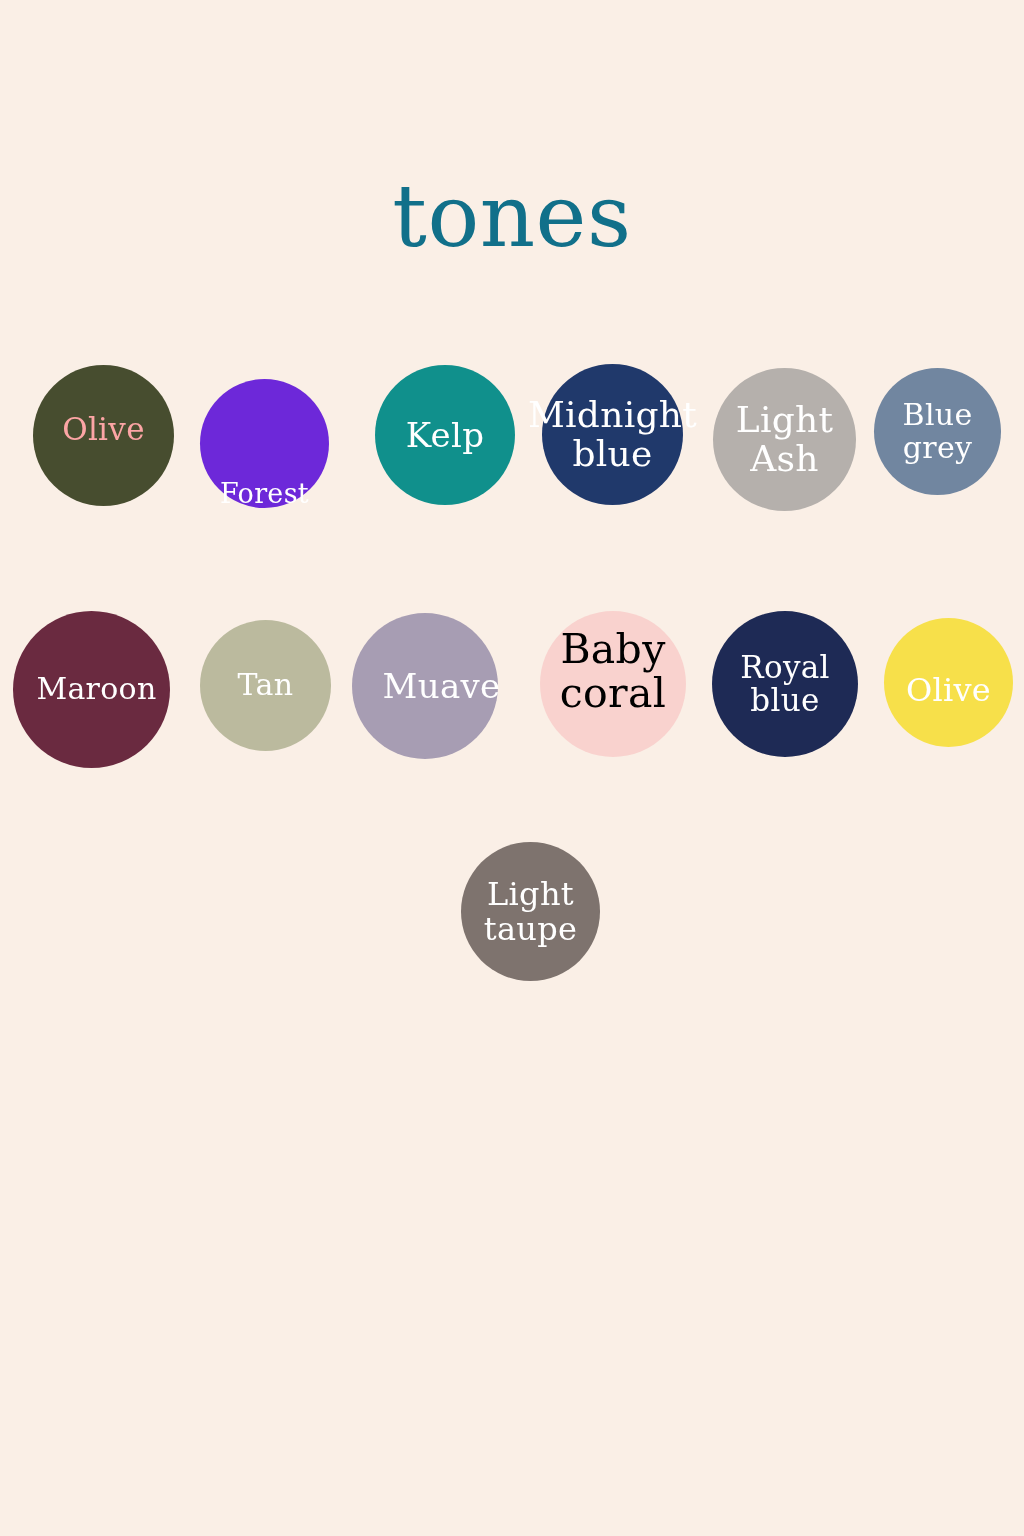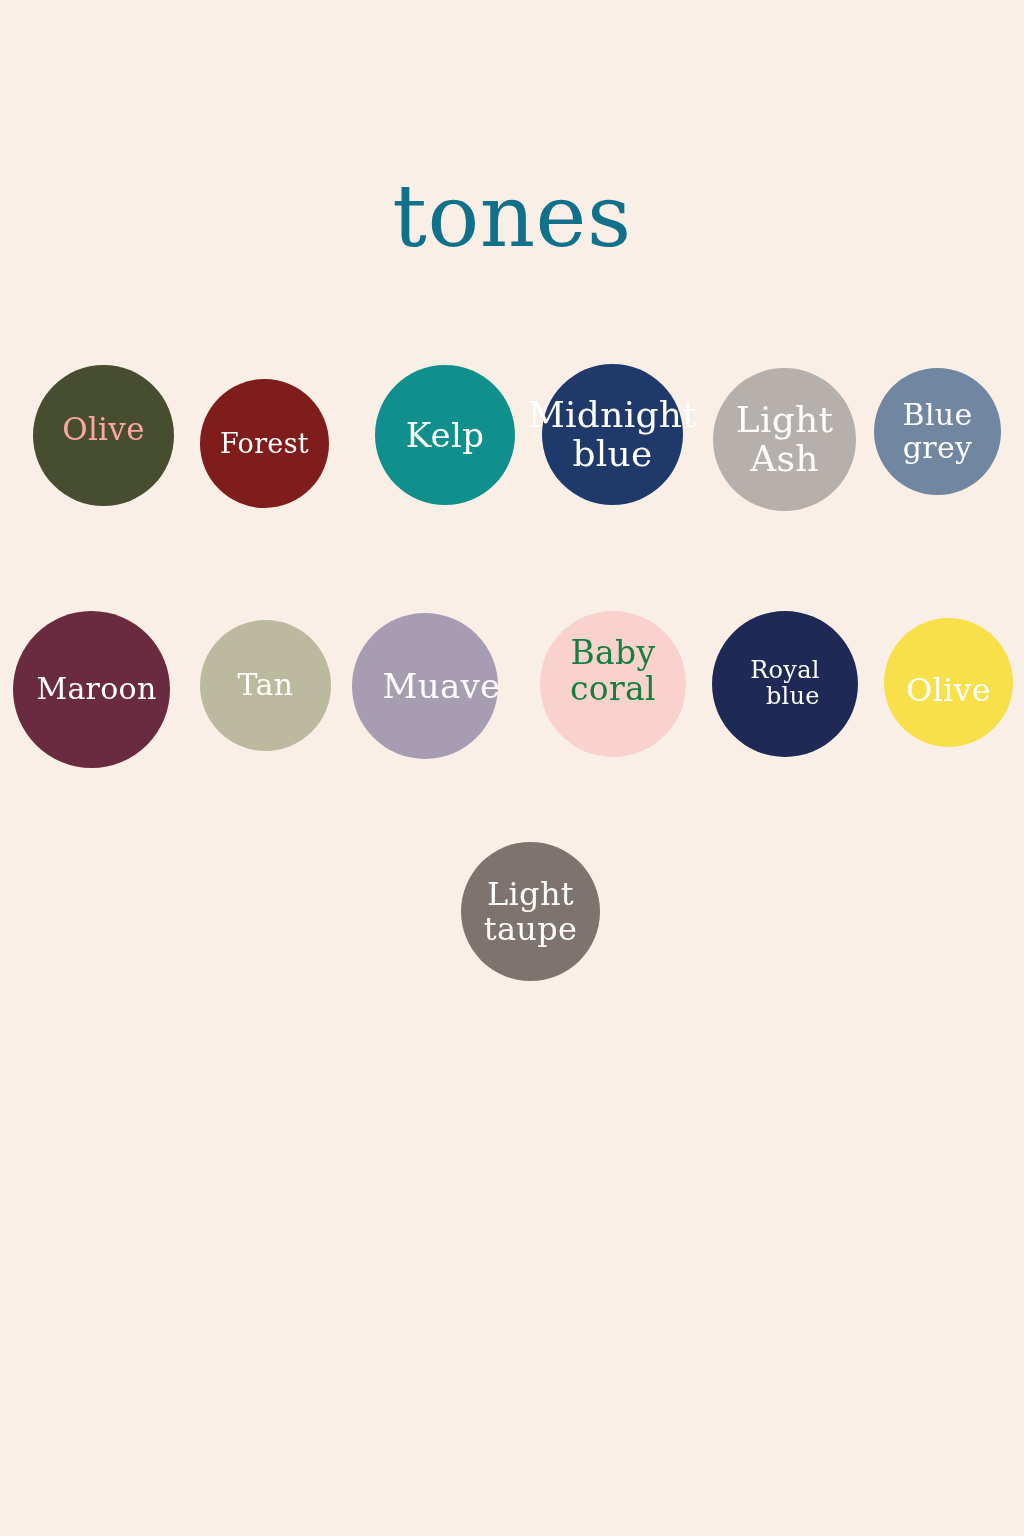--- a/index.html
+++ b/index.html
@@ -58,21 +58,21 @@
 <body style="background: rgb(250, 239, 230);">
 
 <div id="board">
 
   <div class="page-title" style="color: rgb(17, 112, 138);">tones</div>
 
   <div id="swatch-layer">
       <div class="swatch" style="left: 33px; top: 365px; width: 141px; height: 141px; background: rgb(71, 77, 47);">
         <div class="swatch-label" style="font-size: 31px; color: #fca5a5; transform: translateY(-6px);">Olive</div>
       </div>
-      <div class="swatch" style="left: 200px; top: 379px; width: 129px; height: 129px; background: #7f1d1d;">
+      <div class="swatch" style="left: 200px; top: 379px; width: 129px; height: 129px; background: #6d28d9; align-items: flex-end;">
         <div class="swatch-label" style="font-size: 27px; color: rgb(255, 255, 255);">Forest</div>
       </div>
       <div class="swatch" style="left: 375px; top: 365px; width: 140px; height: 140px; background: rgb(16, 144, 140);">
         <div class="swatch-label" style="font-size: 34px; color: rgb(255, 255, 255);">Kelp</div>
       </div>
       <div class="swatch" style="left: 542px; top: 364px; width: 141px; height: 141px; background: rgb(32, 57, 107);">
         <div class="swatch-label" style="font-size: 36px; color: rgb(255, 255, 255);">Midnight
 blue</div>
       </div>
       <div class="swatch" style="left: 713px; top: 368px; width: 143px; height: 143px; background: rgb(181, 176, 172);">
@@ -86,25 +86,25 @@
       <div class="swatch" style="left: 13px; top: 611px; width: 157px; height: 157px; background: rgb(106, 42, 64);">
         <div class="swatch-label" style="font-size: 30px; color: rgb(255, 255, 255); margin-left: 10px;">Maroon</div>
       </div>
       <div class="swatch" style="left: 200px; top: 620px; width: 131px; height: 131px; background: rgb(187, 186, 158);">
         <div class="swatch-label" style="font-size: 30px; color: rgb(255, 255, 255);">Tan</div>
       </div>
       <div class="swatch" style="left: 352px; top: 613px; width: 146px; height: 146px; background: rgb(167, 157, 179);">
         <div class="swatch-label" style="font-size: 34px; color: rgb(255, 255, 255); margin-left: 33px;">Muave</div>
       </div>
       <div class="swatch" style="left: 540px; top: 611px; width: 146px; height: 146px; background: rgb(249, 210, 206);">
-        <div class="swatch-label" style="font-size: 33px; color: #15803d; transform: translateY(-13px);">Baby
+        <div class="swatch-label" style="font-size: 41px; color: #000000; transform: translateY(-13px);">Baby
 coral</div>
       </div>
       <div class="swatch" style="left: 712px; top: 611px; width: 146px; height: 146px; background: rgb(30, 42, 85);">
-        <div class="swatch-label" style="font-size: 24px; color: rgb(255, 255, 255); text-align: right;">Royal
+        <div class="swatch-label" style="font-size: 31px; color: rgb(255, 255, 255);">Royal
 blue</div>
       </div>
       <div class="swatch" style="left: 884px; top: 618px; width: 129px; height: 129px; background: rgb(247, 224, 74);">
         <div class="swatch-label" style="font-size: 32px; color: rgb(255, 255, 255); transform: translateY(8px);">Olive</div>
       </div>
       <div class="swatch" style="left: 461px; top: 842px; width: 139px; height: 139px; background: rgb(126, 115, 110);">
         <div class="swatch-label" style="font-size: 32px; color: rgb(255, 255, 255);">Light
 taupe</div>
       </div>
     </div>

